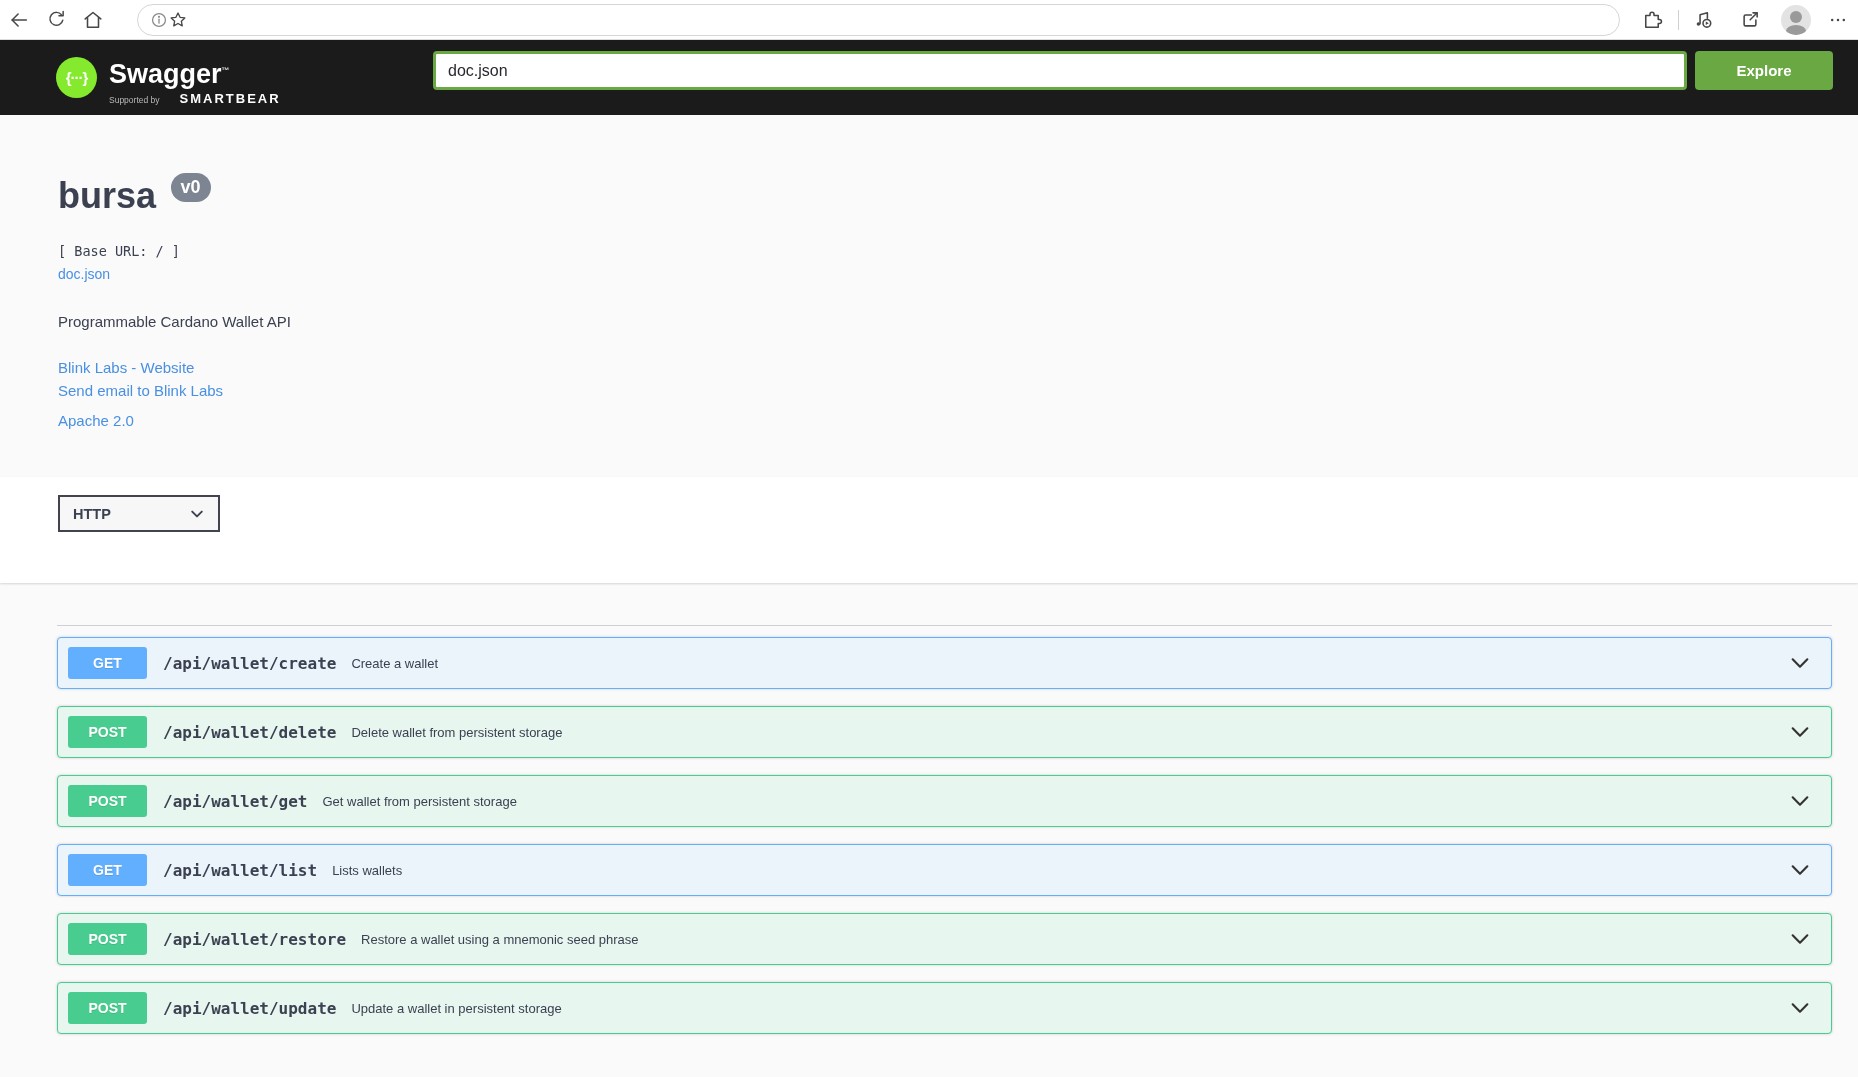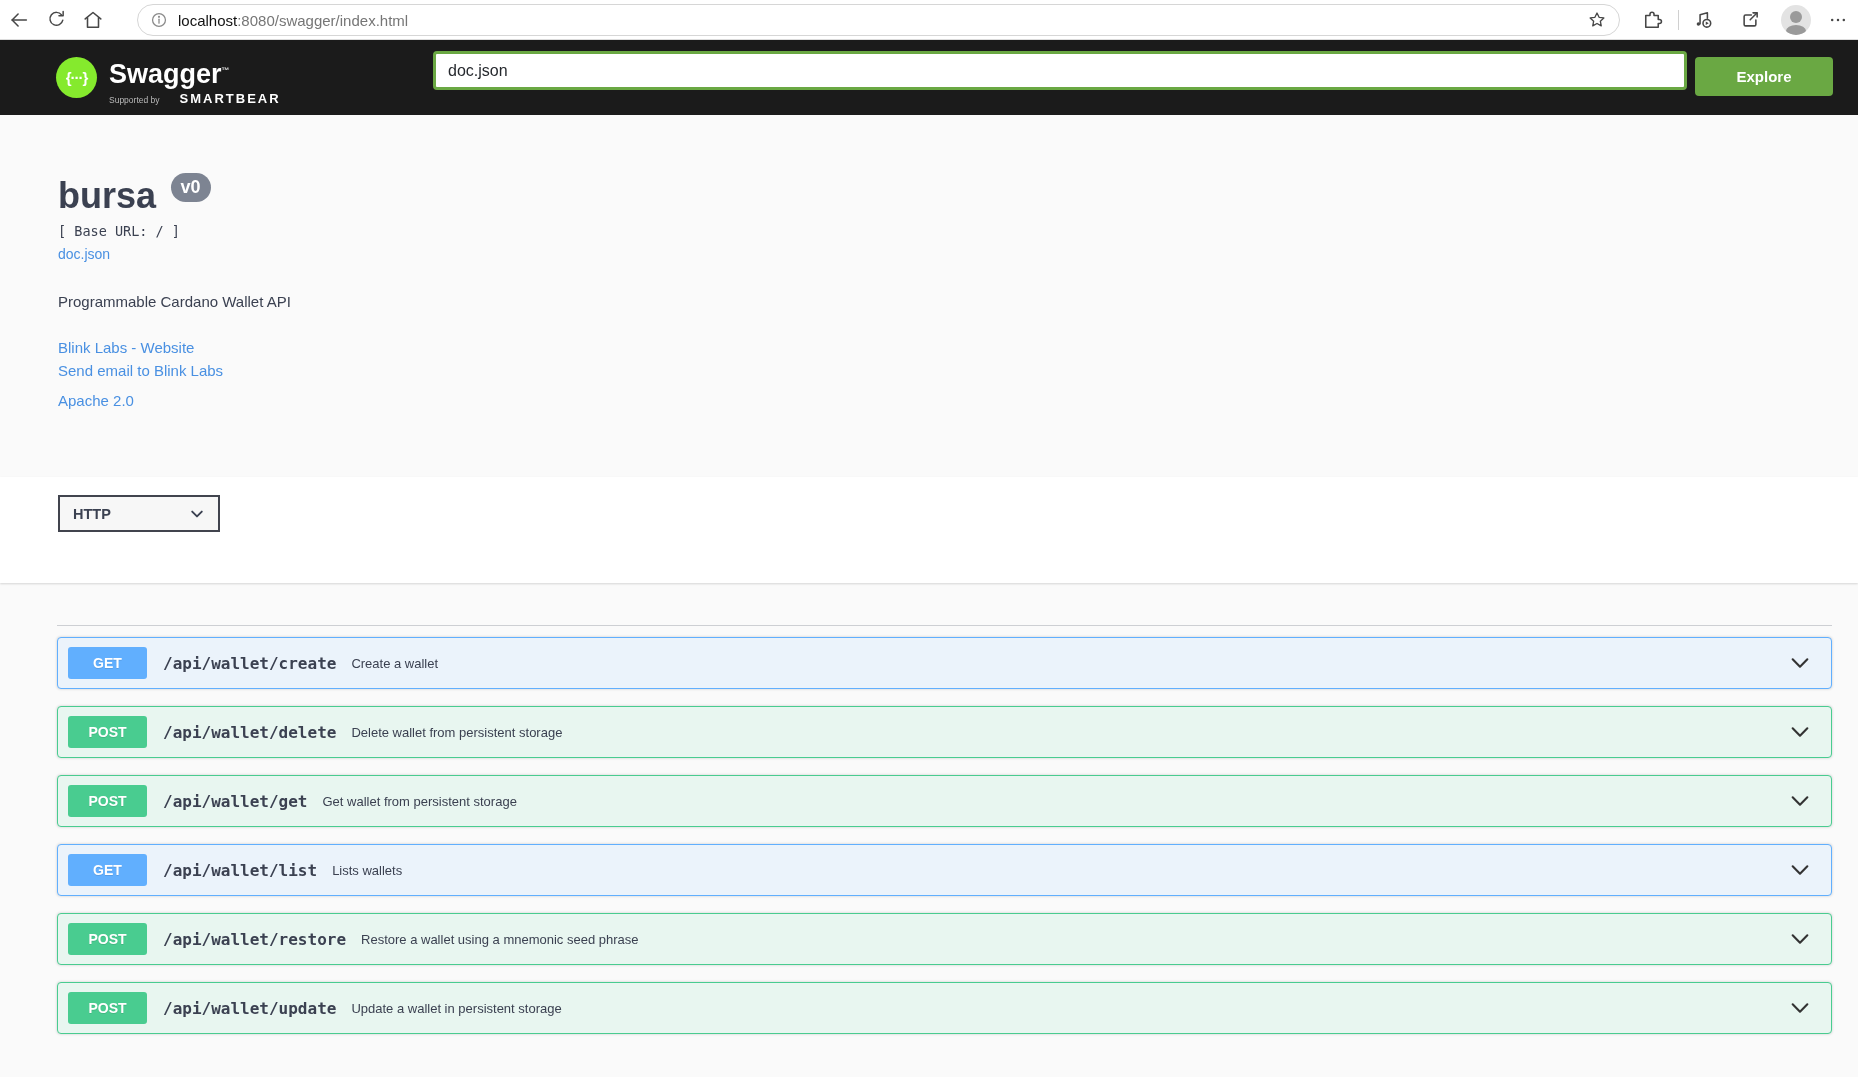--- a/index.html
+++ b/index.html
@@ -31,32 +31,32 @@
   .logo-right { margin-left:12px; }
   .logo-text { color:#fff; font-size:27px; font-weight:bold; line-height:28px; }
   .logo-tm { font-size:8px; vertical-align:super; opacity:.85; }
   .logo-sub { margin-top:1px; white-space:nowrap; }
   .logo-sub-prefix { color:#b9b9b9; font-size:8.5px;text-align:right; }
   .logo-sub-brand { color:#fff; font-size:13px; font-weight:bold; letter-spacing:2px; margin-left:20px; }
   .search-input { position:absolute; left:433px; top:11px; width:1254px; height:39px;
                   border:3px solid #6aa843; border-radius:4px; background:#fff;
                   font-size:16px; color:#26292e; padding:0 12px; outline:none;
                   font-family:"Liberation Sans", sans-serif; }
-  .explore-btn { position:absolute; left:1695px; top:17px; width:138px; height:39px;
+  .explore-btn { position:absolute; left:1695px; top:11px; width:138px; height:39px;
                  background:#6aa843; border:none; border-radius:4px; color:#fff;
                  font-size:15px; font-weight:bold; cursor:pointer;
                  font-family:"Liberation Sans", sans-serif; }
 
   
   .info { height:362px; background:#fafafa; padding:60px 0 0 58px; }
   .api-title { font-size:36px; font-weight:bold; color:#3b4151; display:inline-block; line-height:42px; }
   .version-badge { display:inline-block; vertical-align:top; margin-left:10px; margin-top:-2px;
                    background:#7d8492; color:#fff; font-size:18px; font-weight:bold;
                    padding:4px 10px; border-radius:50px; }
-  .base-url { font-family:"DejaVu Sans Mono", monospace; font-size:13.5px; color:#3b4151; margin-top:6px; }
+  .base-url { font-family:"DejaVu Sans Mono", monospace; font-size:13.5px; color:#3b4151; margin-top:26px; }
   .link { color:#4990e2; text-decoration:none; cursor:pointer; }
   .spec-link { display:inline-block; font-size:14px; margin-top:7px; }
   .api-desc { font-size:15px; color:#3b4151; margin-top:30px; }
   .info-links { margin-top:26px; font-size:15px; line-height:23px; }
   .license-link { display:inline-block; margin-top:7px; }
 
   
   .schemes { height:106px; background:#fff; box-shadow:0 1px 2px rgba(0,0,0,.15);
              padding:13px 0 0 58px; }
   .schemes-label { font-size:12px; font-weight:bold; color:#3b4151; }
@@ -114,21 +114,20 @@
   </span>
 
   <div class="url-pill">
     <span style="display:flex">
       <svg width="18" height="18" viewBox="0 0 24 24" style="stroke:#8a8a8a;fill:none;stroke-width:1.7;stroke-linecap:round">
         <circle cx="12" cy="12" r="8.6"></circle>
           <line x1="12" y1="11" x2="12" y2="16.2"></line>
           <circle cx="12" cy="7.8" r="0.6" fill="#8a8a8a"></circle>
       </svg>
     </span>
-    <span class="url-text"><span class="url-host">localhost</span><span class="url-rest">:8080/swagger/index.html</span></span>
     <span style="display:flex">
       <svg width="20" height="20" viewBox="0 0 24 24" style="stroke:#474747;fill:none;stroke-width:1.6;stroke-linejoin:round">
         <path d="M12 3.6 l2.5 5.2 5.7 .7 -4.2 3.9 1.1 5.6 -5.1 -2.8 -5.1 2.8 1.1 -5.6 -4.2 -3.9 5.7 -.7 z"></path>
       </svg>
     </span>
   </div>
 
   <span class="bicon" style="left:1640px">
     <svg width="22" height="22" viewBox="0 0 24 24">
         <path d="M9.8 5.8 a2.2 2.2 0 0 1 4.4 0 V7 h4.6 V11.4 h1.3 a2.2 2.2 0 0 1 0 4.4 h-1.3 V20 H5.2 V7 h4.6 z"></path>

